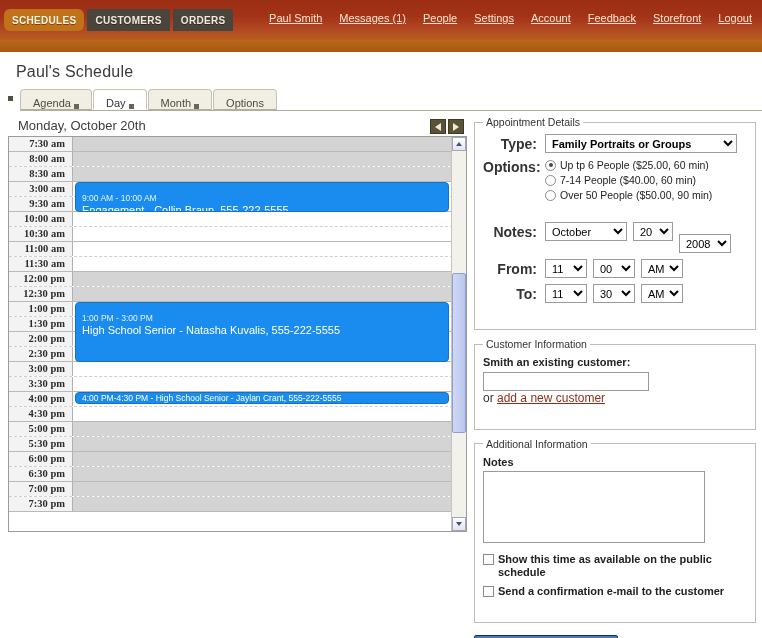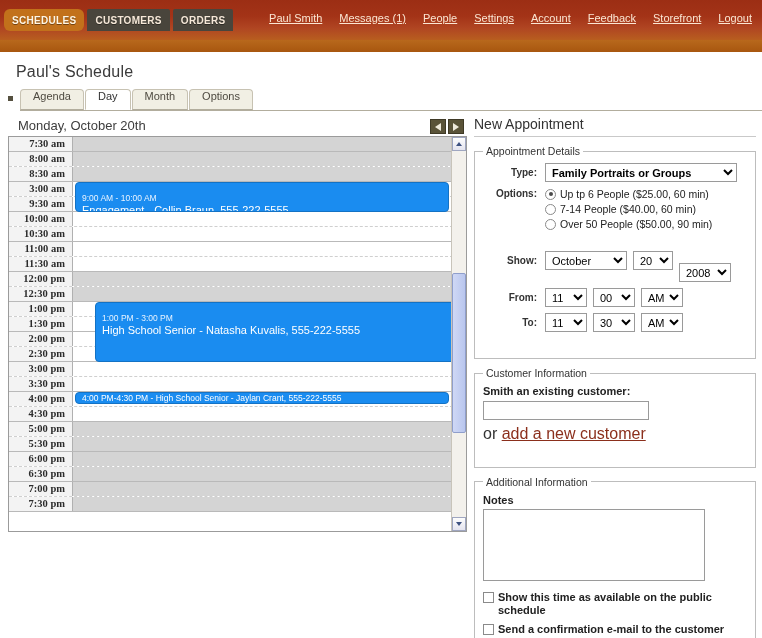--- a/index.html
+++ b/index.html
@@ -59,29 +59,28 @@
     width: 762px; height: 24px;
   }
   #subtab-bullet {
     position: absolute; left: 8px; top: 8px;
     width: 5px; height: 5px; background: #55503f;
   }
   #subtab-row { position: absolute; left: 20px; top: 1px; display: flex; }
   .subtab {
     height: 21px;
     padding: 0 12px;
-    display: flex; align-items: flex-end; gap: 19px;
+    display: flex; align-items: flex-end; gap: 3px;
     font-size: 11px; color: #4e4a41;
     background: #f1efe4;
     border: 1px solid #c7c2b2;
     border-bottom: 1px solid #b2ad9d;
     border-radius: 4px 4px 0 0;
     margin-right: 1px;
     cursor: pointer;
-    flex-direction: column;
   }
   .subtab.active {
     background: #ffffff;
     border-bottom: 1px solid #ffffff;
     color: #333;
     font-weight: normal;
   }
   .subtab .sq { width: 5px; height: 5px; background: #6a6556; display: inline-block; }
   #subtab-underline {
     position: absolute; left: 20px; top: 22px;
@@ -216,21 +215,21 @@
     border: 1px solid #bdbdbd;
     margin: 0 0 8px 0;
     padding: 6px 8px 24px 8px;
   }
   legend {
     font-size: 10.5px; color: #333; padding: 0 3px;
   }
   .frow { display: flex; align-items: center; margin-bottom: 6px; }
   .flabel {
     width: 62px; text-align: right; padding-right: 8px;
-    font-size: 10px; font-weight: bold; color: #333;
+    font-size: 14px; font-weight: bold; color: #333;
   }
   select {
     font-family: "Liberation Sans", sans-serif;
     font-size: 11px;
     border: 1px solid #9a9a9a;
     background: #fff;
     height: 19px;
     padding: 1px 2px;
   }
   select.type-sel { width: 192px; font-weight: bold; font-size: 11px; }
@@ -250,21 +249,21 @@
     width: 4px; height: 4px; border-radius: 50%; background: #4a4a4a;
   }
 
   .cust-label { font-size: 11px; font-weight: bold; color: #222; margin-bottom: 3px; }
   input.text {
     width: 166px; height: 19px;
     border: 1px solid #9a9a9a; background: #fff;
     font-family: "Liberation Sans", sans-serif; font-size: 11px;
     padding: 1px 3px;
   }
-  .or-line { font-size: 16px; color: #333; margin-top: 5px; }
+  .or-line { font-size: 12px; color: #333; }
   .or-line a { color: #8b2f1c; text-decoration: underline; }
 
   .notes-label { font-size: 11px; font-weight: bold; color: #222; margin-bottom: 3px; }
   textarea.notes {
     width: 222px; height: 72px;
     border: 1px solid #9a9a9a; background: #fff;
     font-family: "Liberation Sans", sans-serif; font-size: 11px;
     resize: none;
   }
   .chk-line { display: flex; align-items: flex-start; font-size: 11px; font-weight: bold; color: #222; margin-top: 6px; }
@@ -443,41 +442,40 @@
         <div class="tbody"></div>
       </div>
       <div class="slot shaded hourend">
         <div class="tlabel">7:30 pm</div>
         <div class="tbody"></div>
       </div>
       <div class="appt" style="top: 45px; height: 30px; width: 374px;">
         <div class="appt-time">9:00 AM - 10:00 AM</div>
         <div class="appt-title">Engagement - Collin Braun, 555-222-5555</div>
       </div>
-      <div class="appt" style="top: 165px; height: 60px; width: 374px; margin-left: 20px;">
+      <div class="appt" style="top: 165px; height: 60px; width: 374px;">
         <div class="appt-time">1:00 PM - 3:00 PM</div>
         <div class="appt-title">High School Senior - Natasha Kuvalis, 555-222-5555</div>
       </div>
       <div class="appt compact" style="top: 255px; height: 12px; width: 374px;">
         <div class="appt-oneline">4:00 PM-4:30 PM - High School Senior - Jaylan Crant, 555-222-5555</div>
       </div>
     </div>
   <div id="cal-scroll">
     <div class="sb-btn up">
       <div class="chev"></div>
     </div>
     <div id="sb-thumb"></div>
     <div class="sb-btn down">
       <div class="chev"></div>
     </div>
   </div>
 </div>
 
 <div id="panel">
-  <div id="panel-title">New Appointment</div>
 
   <fieldset>
     <legend>Appointment Details</legend>
 
     <div class="frow">
       <div class="flabel">Type:</div>
       <select class="type-sel">
         <option>Family Portraits or Groups</option>
       </select>
     </div>
@@ -494,21 +492,21 @@
             <span>7-14 People ($40.00, 60 min)</span>
           </div>
           <div class="opt-line">
             <span class="radio"></span>
             <span>Over 50 People ($50.00, 90 min)</span>
           </div>
         </div>
     </div>
 
     <div class="frow">
-      <div class="flabel">Show:</div>
+      <div class="flabel">Notes:</div>
       <select class="mo">
         <option>October</option>
       </select>
       <span style="width:6px;"></span>
       <select class="dy">
         <option>20</option>
       </select>
       <span style="width:6px;"></span>
       <select class="yr">
         <option>2008</option>

